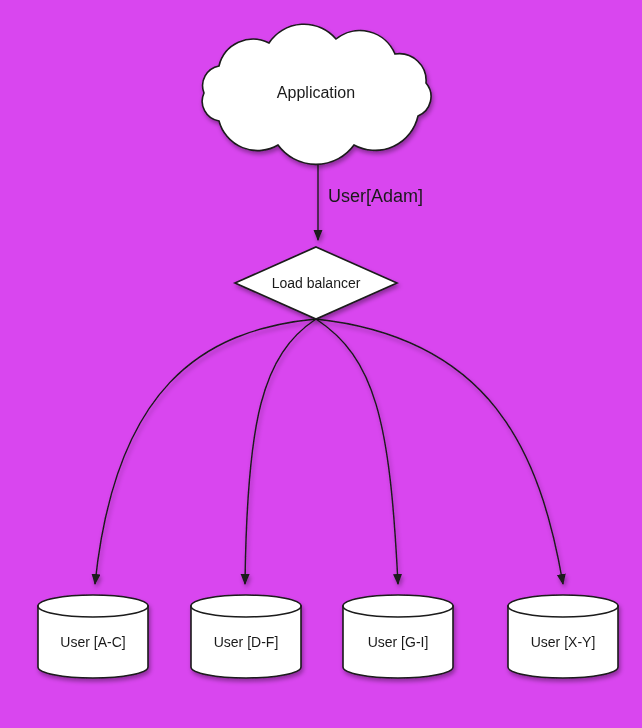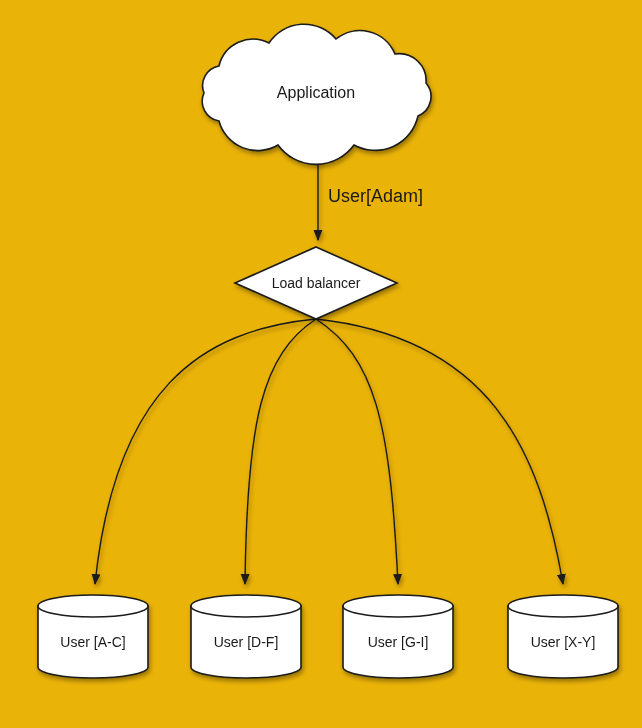--- a/index.html
+++ b/index.html
@@ -1,20 +1,20 @@
 <!DOCTYPE html>
 <html><head>
 <meta charset="utf-8">
 <style>
   html, body { margin: 0; padding: 0; background: #ffffff; }
   .canvas {
     position: relative;
     width: 642px;
     height: 728px;
-    background: #eab308;
+    background: #d946ef;
     overflow: hidden;
   }
   svg { display: block; }
   text {
     font-family: "Liberation Sans", sans-serif;
     fill: #1a1a1a;
   }
   .shape { fill: #ffffff; stroke: #1a1a1a; stroke-width: 1.6; }
   .edge  { fill: none;    stroke: #1a1a1a; stroke-width: 1.4; }
   .lbl-cloud   { font-size: 16px; }

